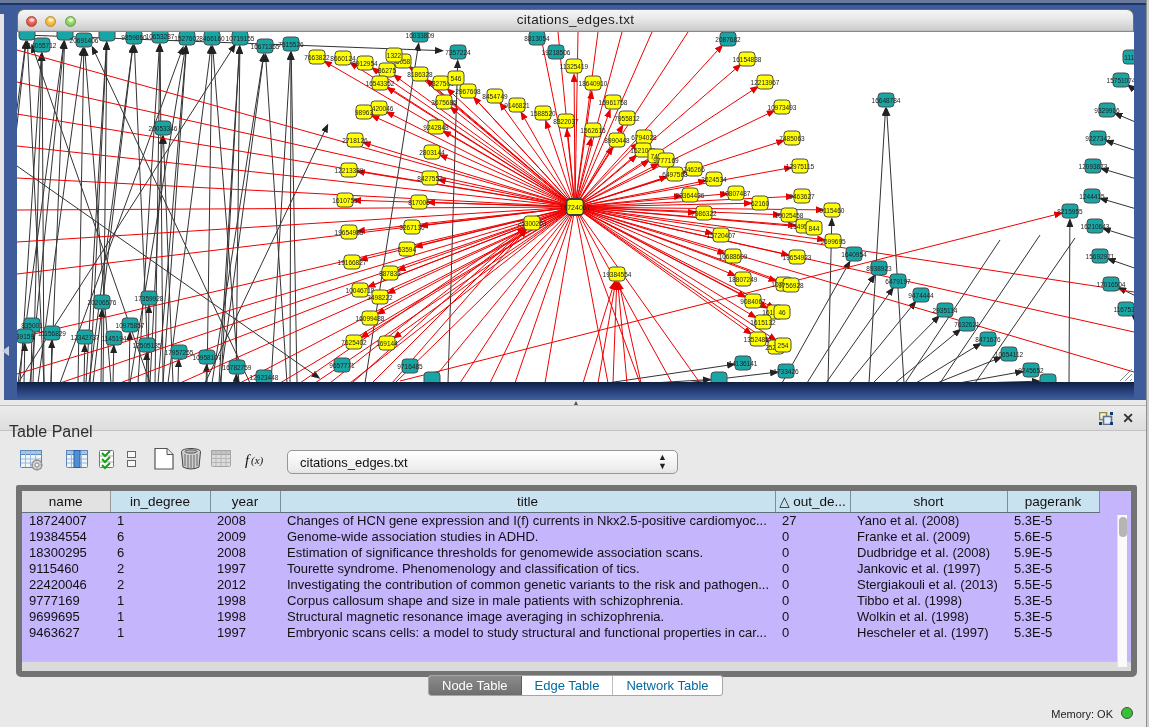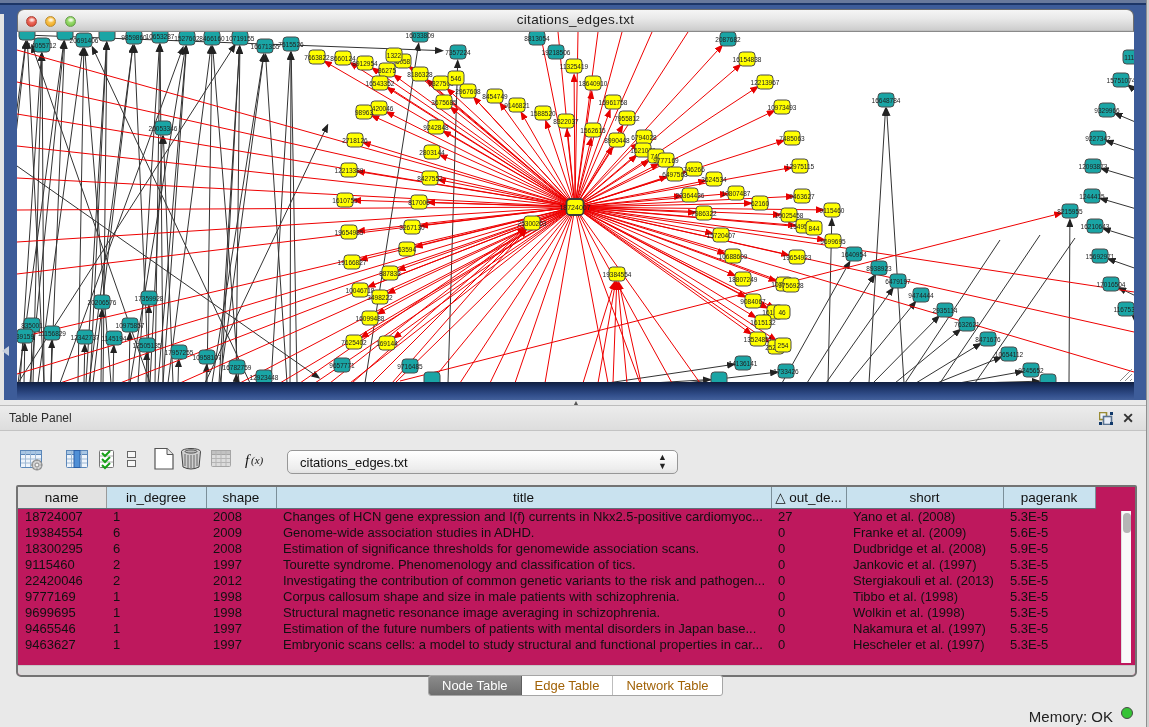--- a/index.html
+++ b/index.html
@@ -25,43 +25,43 @@
   #tl-red   { left:8px; background:radial-gradient(circle at 50% 35%, #f5988e 0%, #ea6a5c 40%, #dd4a3a 75%, #c64333); border:1px solid #ad4338;}
   #tl-yel   { left:27px; background:radial-gradient(circle at 50% 35%, #fcd98b 0%, #f7c04a 40%, #f0ad27 75%, #d99a28); border:1px solid #bb8d33;}
   #tl-grn   { left:47px; background:radial-gradient(circle at 50% 35%, #c8efa0 0%, #97d96c 40%, #7cc84e 75%, #6ab145); border:1px solid #689d4e;}
   #bluestrip { position:absolute; left:17px; top:382px; width:1117px; height:23px;
     background:linear-gradient(#111f3f, #1d3569 25%, #34518e 60%, #4d6aa2 90%, #5a77a8); }
   #panel { position:absolute; left:0; top:400px; width:1149px; height:327px;
     background:#e9e9e9; }
   #panelhead { position:absolute; left:0; top:5px; width:1146px; height:26px;
     background:linear-gradient(#ececec,#dddddd); border-top:1px solid #bcbcbc;
     border-bottom:1px solid #c3c3c3; }
-  #panelhead .t { position:absolute; left:9px; top:5px; font-size:12px; color:#2e2e2e; }
+  #panelhead .t { position:absolute; left:9px; top:17px; font-size:16px; color:#2e2e2e; }
   #grip { position:absolute; left:571px; top:0px; width:10px; height:5px; font-size:7px; color:#555; text-align:center; line-height:5px;}
   .hicon { position:absolute; top:6px; font-size:13px; color:#333; }
   #toolbar { position:absolute; left:0; top:32px; width:1146px; height:52px; }
   #dropdown { position:absolute; left:287px; top:18px; width:391px; height:24px;
     border:1px solid #979797; border-radius:5px;
     background:linear-gradient(#ffffff,#ededed 80%, #e2e2e2); }
   #dropdown .txt { position:absolute; left:12px; top:4px; font-size:13px; color:#111; }
   #dropdown .spin { position:absolute; right:10px; top:2px; font-size:9px; color:#222; line-height:9px;}
   #tablewrap { position:absolute; left:16px; top:85px; width:1121px; height:192px;
-    background:#be185d; border:2px solid #737373; border-radius:2px 2px 5px 5px; overflow:hidden; }
+    background:#c4b5fd; border:6px solid #737373; border-radius:2px 2px 5px 5px; overflow:hidden; }
   #tablewrap .botstrip { position:absolute; left:0; right:0; bottom:0; height:10px;
     background:#dbdbdb; border-top:1px solid #c6c6c6; }
   table.grid { border-collapse:collapse; table-layout:fixed; width:1077px; font-size:13.5px; }
   table.grid th { height:21px; font-weight:normal; background:#c9e2ef;
     border-right:1px solid #7b8f99; border-bottom:1px solid #5e707a; padding:0; text-align:center; color:#111;}
   table.grid th.gray { background:#e2e2e2; border-right:1px solid #9a9a9a; }
   table.grid td { height:16px; padding:0 0 0 7px; font-size:13px; color:#111; white-space:nowrap; overflow:hidden; }
   #tabs { position:absolute; left:428px; top:275px; z-index:5; height:21px; display:flex;
     border:1px solid #a5a5a5; border-radius:3px; overflow:hidden; background:#fff;}
-  #tabs .seg { font-size:13px; padding:2px 13px 0 13px; color:#a16207; border-right:1px solid #bdbdbd; }
+  #tabs .seg { font-size:13px; padding:2px 13px 0 13px; color:#0369a1; border-right:1px solid #bdbdbd; }
   #tabs .seg.sel { background:linear-gradient(#8c8c8c,#6e6e6e); color:#fff; border-right:1px solid #5f5f5f;}
-  #status { position:absolute; right:36px; top:308px; font-size:15px; color:#222; }
+  #status { position:absolute; right:36px; top:308px; font-size:11px; color:#222; }
   #memdot { position:absolute; right:16px; top:307px; width:12px; height:12px;
     border-radius:50%; background:#35c335; border:1px solid #4a4a4a; }
 </style>
 </head>
 <body>
 <div id="desktop">
   <div class="topline1"></div>
     <div class="topline2"></div>
   <div id="window">
     <div id="titlebar">
@@ -611,21 +611,21 @@
           <col style="width:70px">
         <col style="width:495px">
           <col style="width:75px">
           <col style="width:157px">
         <col style="width:92px">
       </colgroup>
       <tbody>
           <tr>
             <th class="gray">name</th>
             <th>in_degree</th>
-            <th>shape</th>
+            <th>year</th>
             <th>title</th>
             <th>△ out_de...</th>
             <th>short</th>
             <th>pagerank</th>
           </tr>
       <tr>
             <td>18724007</td>
             <td>1</td>
             <td>2008</td>
             <td>Changes of HCN gene expression and I(f) currents in Nkx2.5-positive cardiomyoc...</td>
@@ -678,29 +678,20 @@
             <td>Tibbo et al. (1998)</td>
             <td>5.3E-5</td>
           </tr>
       <tr>
             <td>9699695</td>
             <td>1</td>
             <td>1998</td>
             <td>Structural magnetic resonance image averaging in schizophrenia.</td>
             <td>0</td>
             <td>Wolkin et al. (1998)</td>
-            <td>5.3E-5</td>
-          </tr>
-      <tr>
-            <td>9465546</td>
-            <td>1</td>
-            <td>1997</td>
-            <td>Estimation of the future numbers of patients with mental disorders in Japan base...</td>
-            <td>0</td>
-            <td>Nakamura et al. (1997)</td>
             <td>5.3E-5</td>
           </tr>
       <tr>
             <td>9463627</td>
             <td>1</td>
             <td>1997</td>
             <td>Embryonic scans cells: a model to study structural and functional properties in car...</td>
             <td>0</td>
             <td>Hescheler et al. (1997)</td>
             <td>5.3E-5</td>

